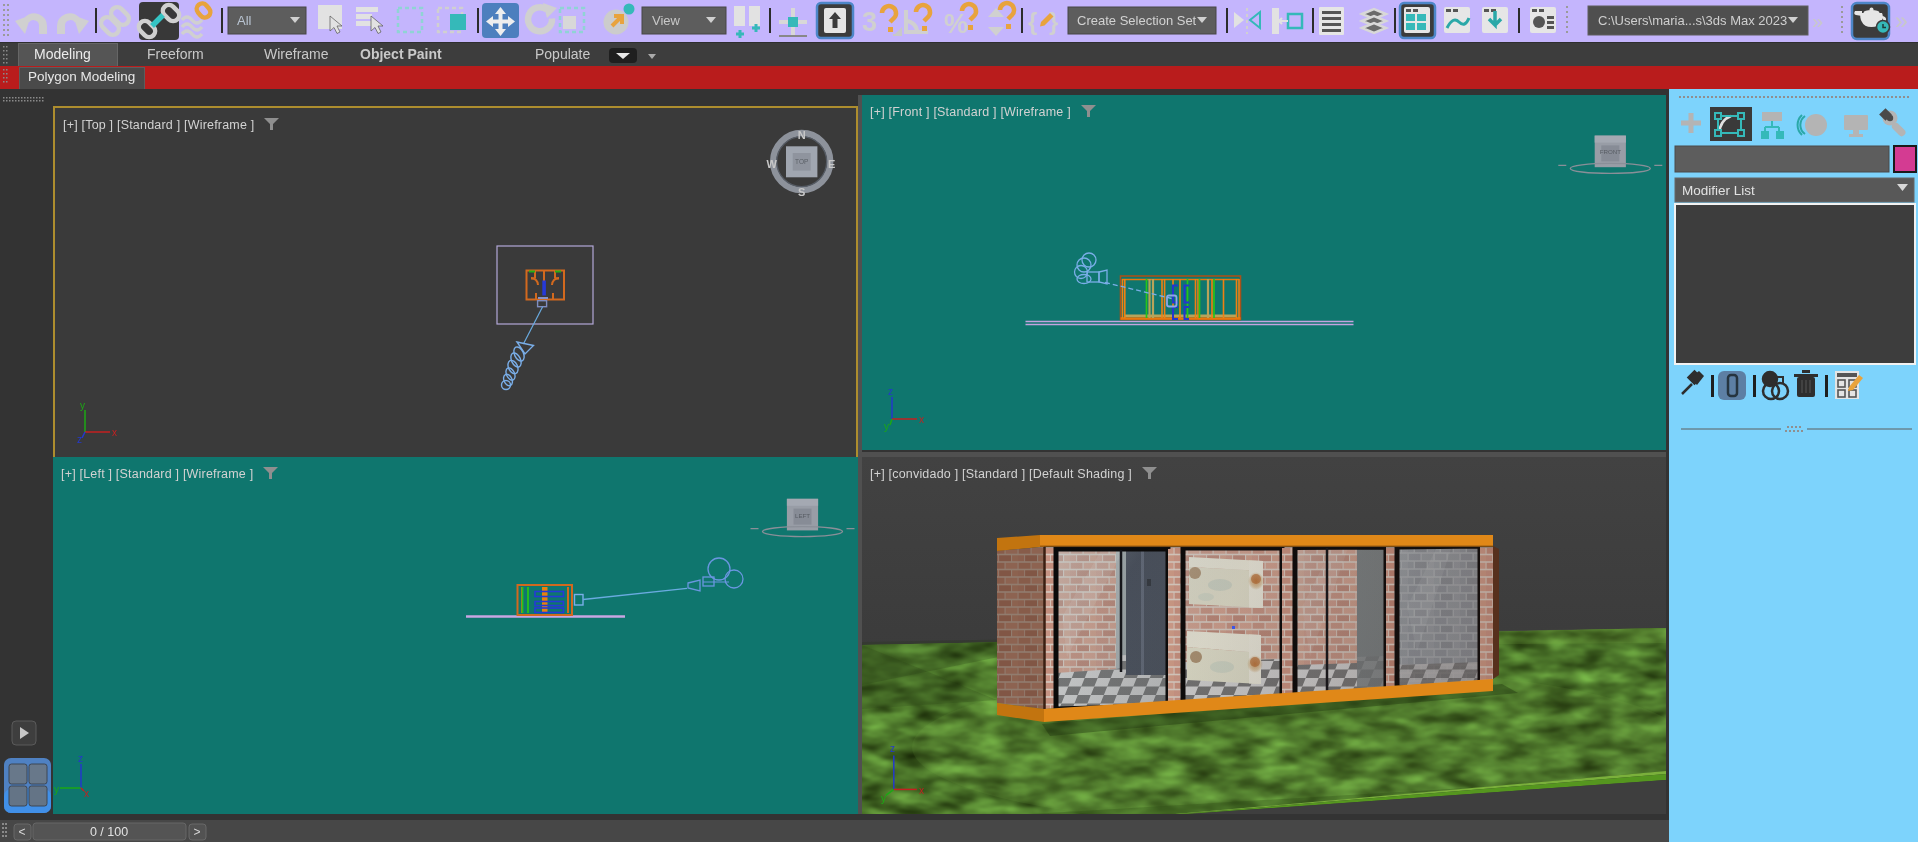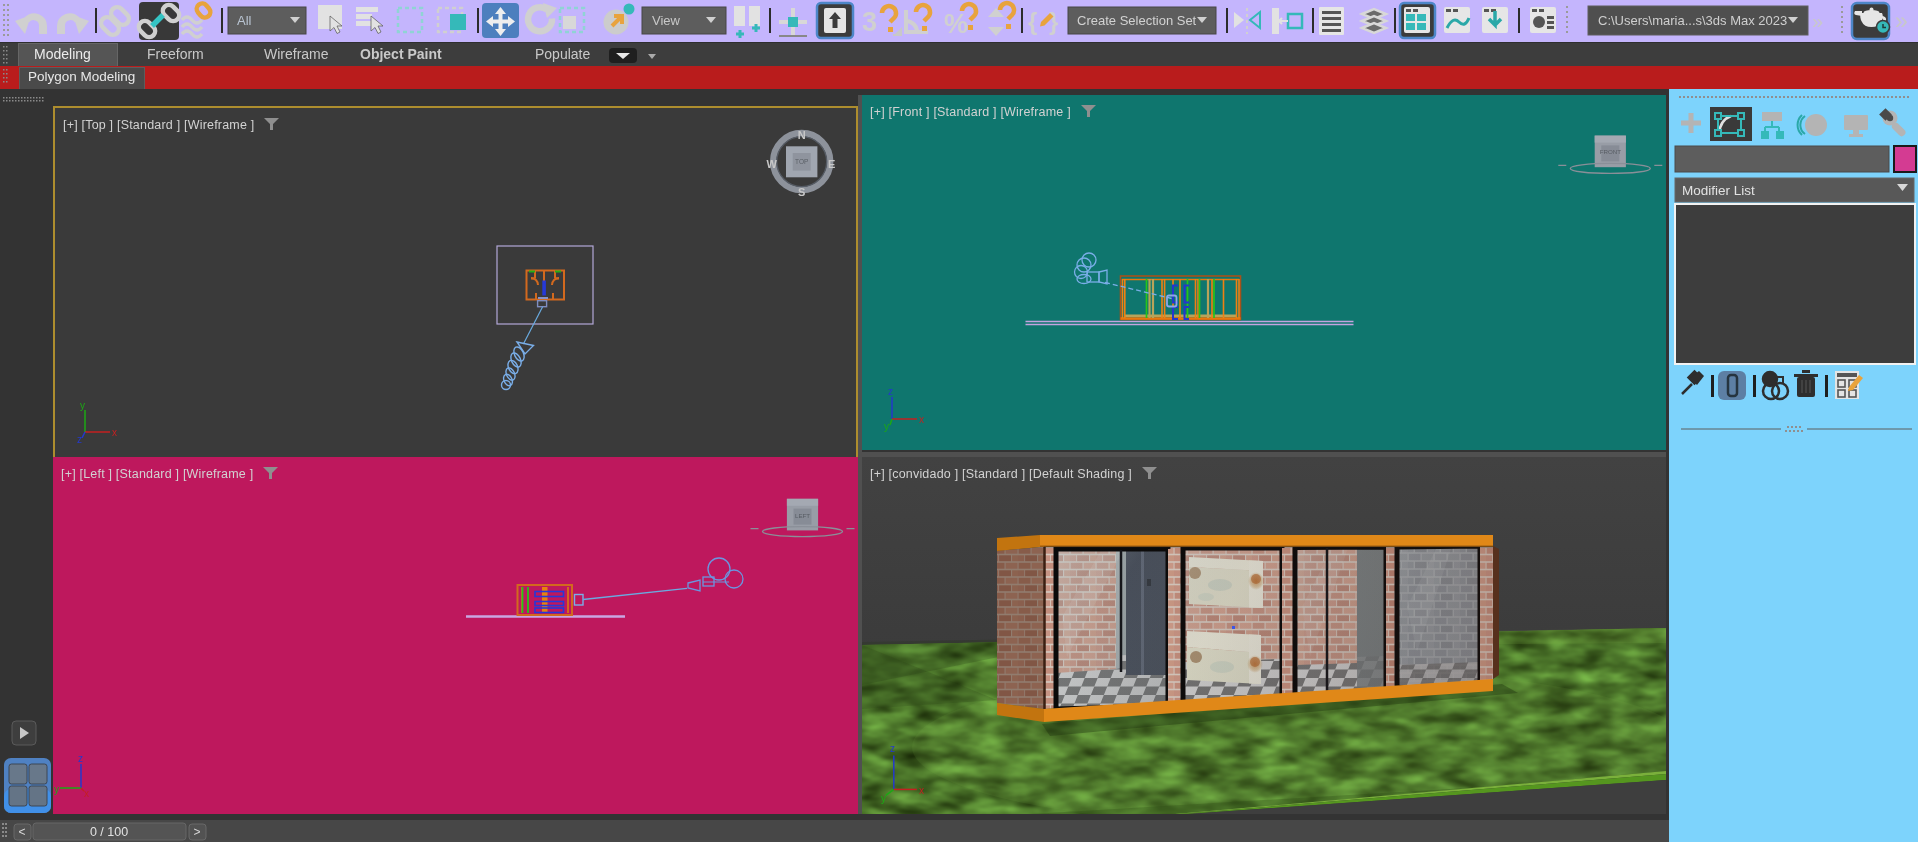--- a/index.html
+++ b/index.html
@@ -409,21 +409,21 @@
     <g font-size="10" font-family="Liberation Sans">
       <path d="M30 302 v22" stroke="#2438cc" stroke-width="1.5"></path>
       <path d="M30 324 h25" stroke="#c42020" stroke-width="1.5"></path>
       <path d="M30 324 l-2 6" stroke="#1ca814" stroke-width="1.5"></path>
       <text x="26" y="300" fill="#2438cc">z</text>
       <text x="57" y="328" fill="#c42020">x</text>
       <text x="22" y="335" fill="#1ca814">y</text>
     </g>
   </svg>
 </div>
-<div class="abs" id="vpLeft" style="left:53px;top:457px;width:805px;height:357px;background:#be185d;overflow:hidden;text-align:right;">
+<div class="abs" id="vpLeft" style="left:53px;top:457px;width:805px;height:357px;background:#0f766e;overflow:hidden;text-align:right;">
   <div class="vtitle">[+] [Left ] [Standard ] [Wireframe ]<svg width="17" height="14" style="margin-left:9px;vertical-align:-2px">
         <polygon points="1,1 16,1 10,7 10,13 7,13 7,7" fill="#8f8f8f"></polygon>
       </svg></div>
   <svg class="abs" style="left:0;top:0" width="805" height="357" id="svgLeft">
     <g transform="translate(749.5,57.6)">
       <rect x="-15.6" y="-15.8" width="31.2" height="31.6" fill="#989da6"></rect>
       <rect x="-15.6" y="-15.8" width="31.2" height="7" fill="#a4a9b2"></rect>
       <rect x="-9" y="-6" width="18" height="16" fill="#878c96"></rect>
       <text x="0" y="3" font-size="6.2" fill="#585d64" text-anchor="middle" font-family="Liberation Sans">LEFT</text>
       <ellipse cx="0" cy="17" rx="40" ry="5" fill="none" stroke="#8a8f98" stroke-width="1.4"></ellipse>

